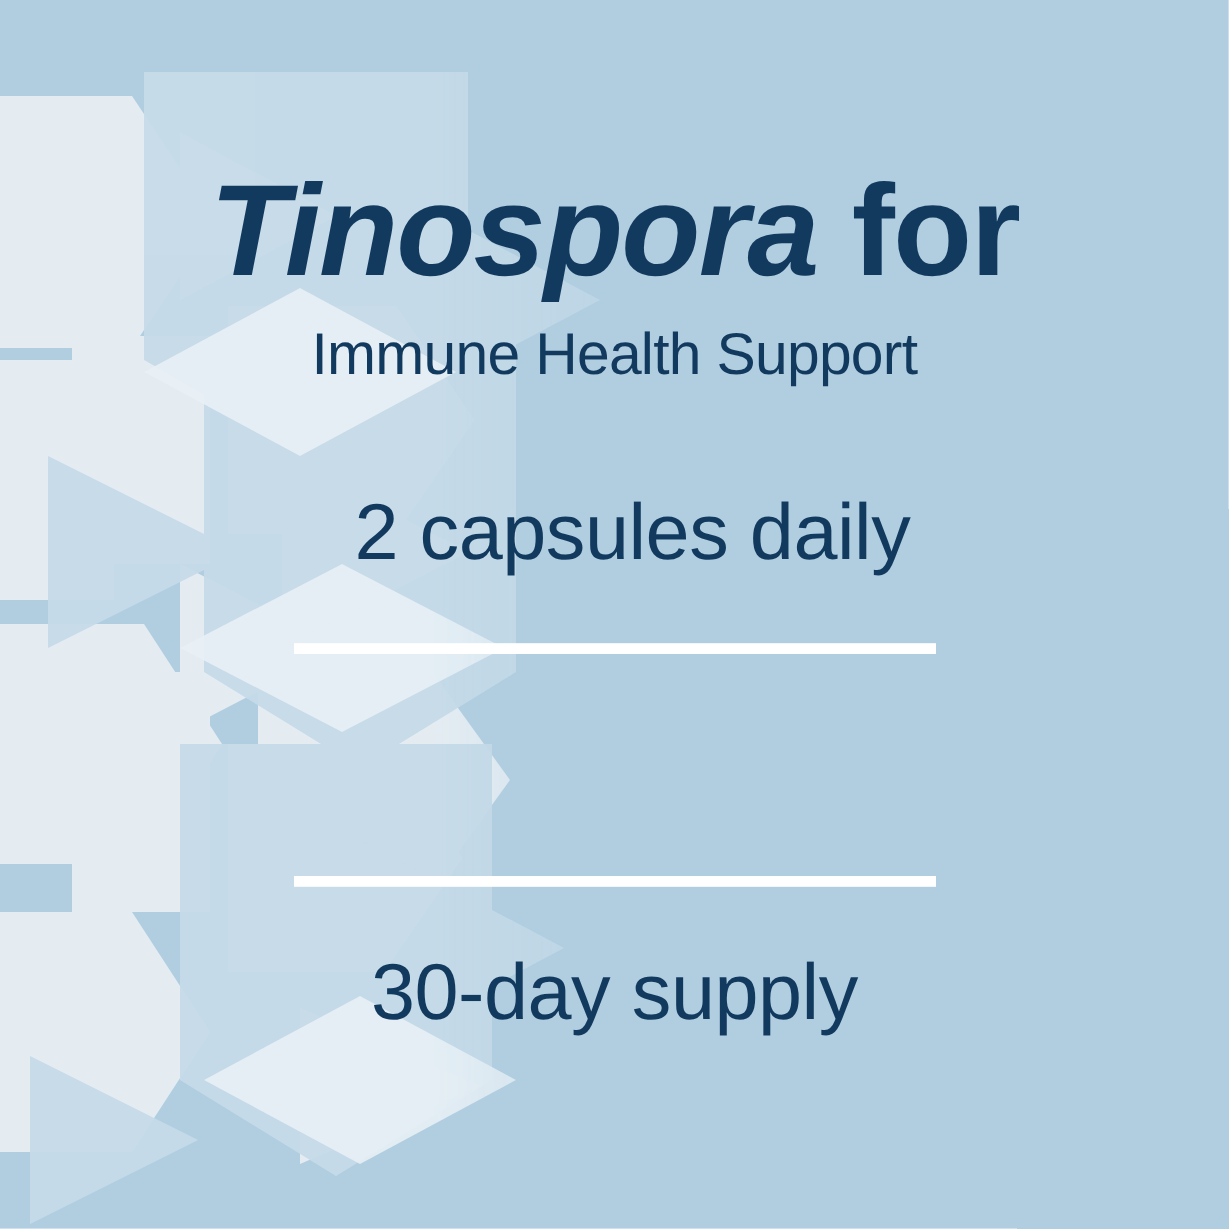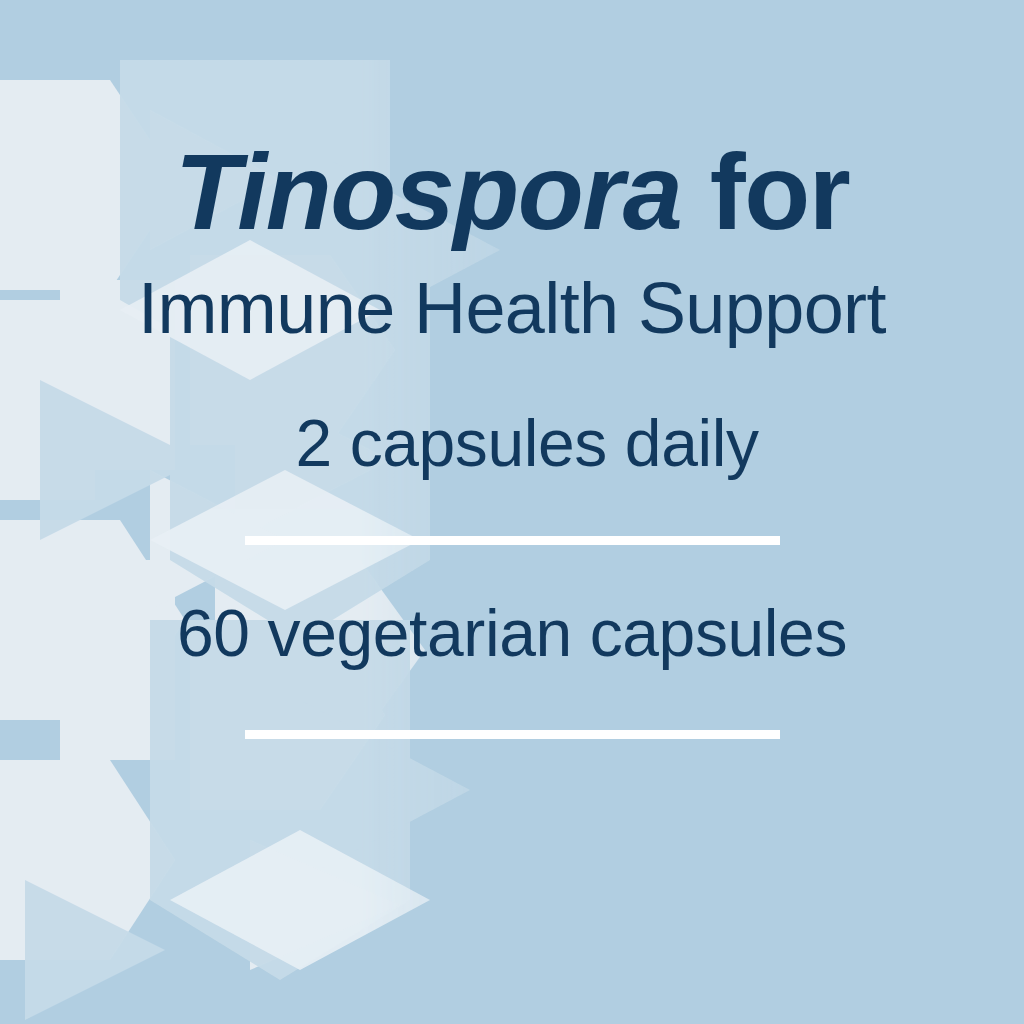--- a/index.html
+++ b/index.html
@@ -59,21 +59,21 @@
   }
   .title .plain {
     font-style: normal;
   }
 
   .subtitle {
     left: 0;
     right: 0;
     top: 272px;
     text-align: center;
-    font-size: 72px;
+    font-size: 49px;
     font-weight: 400;
     letter-spacing: -0.6px;
   }
 
   .fact-1 {
     left: 0;
     right: 0;
     top: 410px;
     text-align: center;
     font-size: 66px;
@@ -172,19 +172,19 @@
     <div class="line title">
       <span class="sci">Tinospora</span><span class="plain"> for</span>
     </div>
 
     <div class="line subtitle">Immune Health Support</div>
 
     <div class="line fact-1">2 capsules daily</div>
 
     <div class="divider divider-1"></div>
 
-    <div class="line fact-2">60 vegetarian capsules</div>
 
     <div class="divider divider-2"></div>
 
+    <div class="line fact-3">30-day supply</div>
 
   </div>
 </div>
 
 </body></html>

